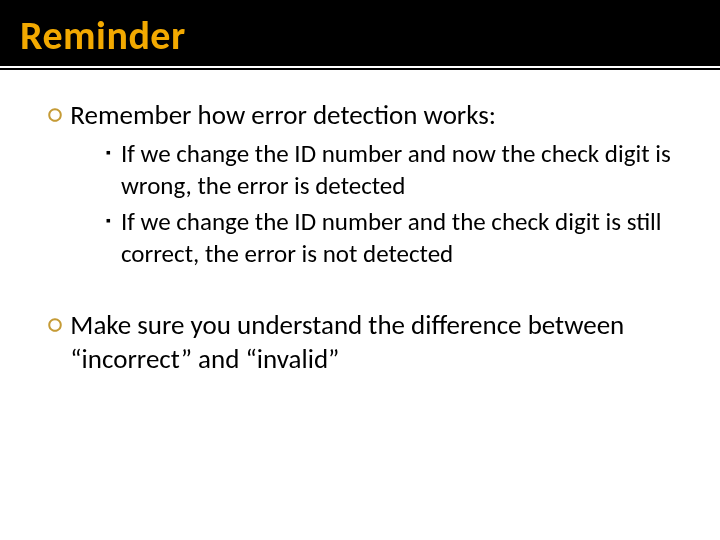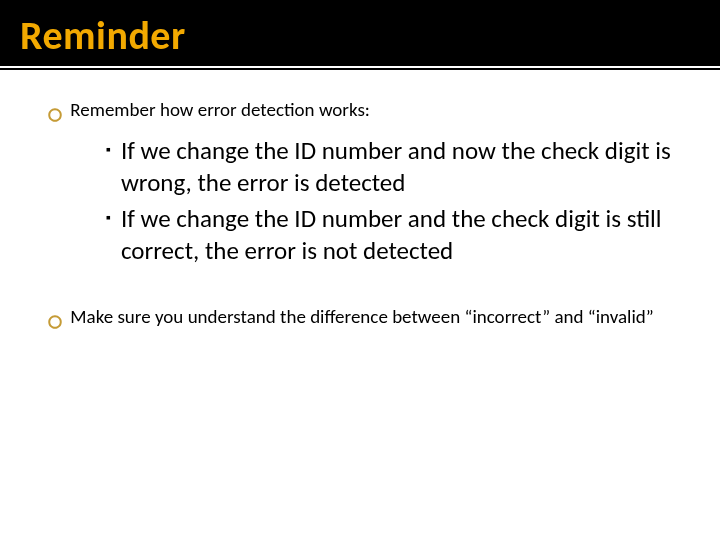--- a/index.html
+++ b/index.html
@@ -49,21 +49,21 @@
   .lvl1 .bullet {
     color: #c59b36;
     font-size: 26px;
     line-height: 1.2;
     margin-right: 8px;
     flex: 0 0 auto;
     position: relative;
     top: 1px;
   }
   .lvl1 .text {
-    font-size: 19px;
+    font-size: 27px;
     line-height: 1.25;
     color: #000;
   }
   .sublist {
     margin: 6px 0 28px 58px;
   }
   .lvl2 {
     display: flex;
     align-items: flex-start;
     margin-bottom: 4px;

